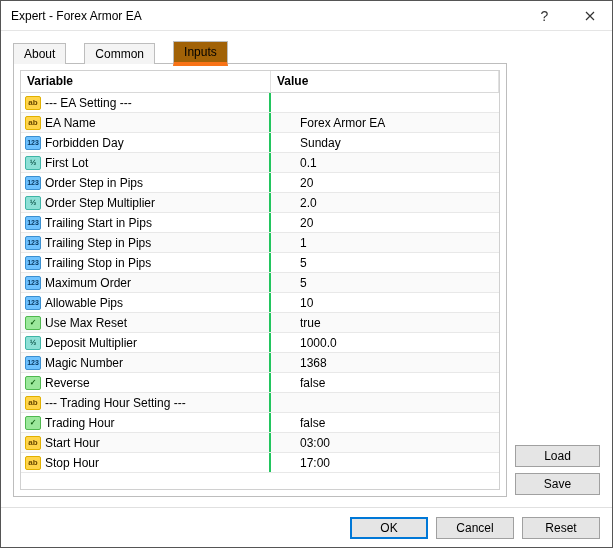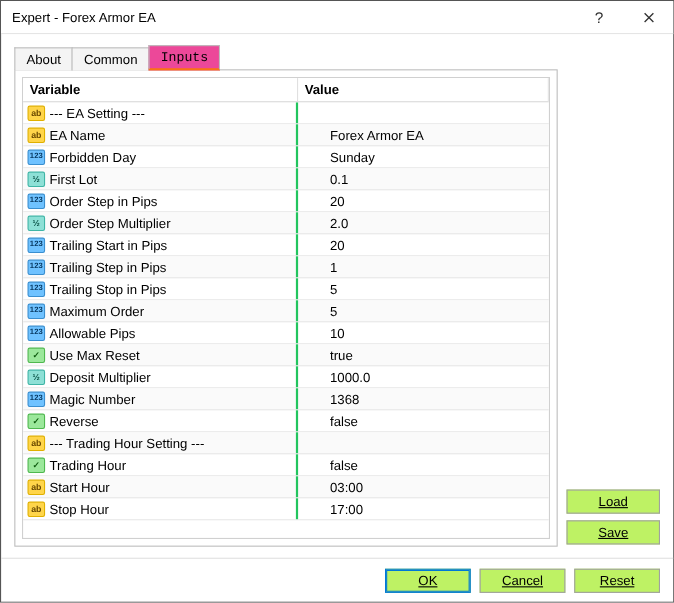--- a/index.html
+++ b/index.html
@@ -39,39 +39,39 @@
     color: #333;
   }
   .client {
     flex: 1;
     padding: 10px 12px 10px 12px;
     display: flex;
     flex-direction: column;
   }
   .tabs {
     display: flex;
-    align-items: flex-end;
+    align-items: center;
     height: 22px;
     position: relative;
+    gap: 19px;
   }
   .tab {
     padding: 3px 10px;
     border: 1px solid #bdbdbd;
     border-bottom: none;
     background: #f4f4f4;
     font-size: 12px;
     margin-right: -1px;
     position: relative;
     top: 1px;
   }
   .tab.active {
-    background: #ec4899;
-    border-bottom: 2px solid #f97316;
+    background: #a16207;
+    border-bottom: 4px solid #f97316;
     z-index: 2;
-    font-family: Liberation Mono, monospace;
   }
   .panel-row {
     flex: 1;
     display: flex;
     gap: 8px;
   }
   .panel {
     flex: 1;
     border: 1px solid #bdbdbd;
     padding: 6px;
@@ -82,27 +82,26 @@
     width: 85px;
     display: flex;
     flex-direction: column;
     justify-content: flex-end;
     gap: 6px;
     padding-bottom: 2px;
   }
   .btn {
     height: 22px;
     border: 1px solid #a0a0a0;
-    background: #bef264;
+    background: #e5e5e5;
     font-size: 12px;
     display: flex;
     align-items: center;
     justify-content: center;
     padding: 0 14px;
-    text-decoration: underline;
   }
   .btn.default {
     border: 1px solid #0078d7;
     box-shadow: inset 0 0 0 1px #0078d7;
   }
   .grid {
     flex: 1;
     border: 1px solid #d0d0d0;
     overflow: hidden;
     display: flex;

